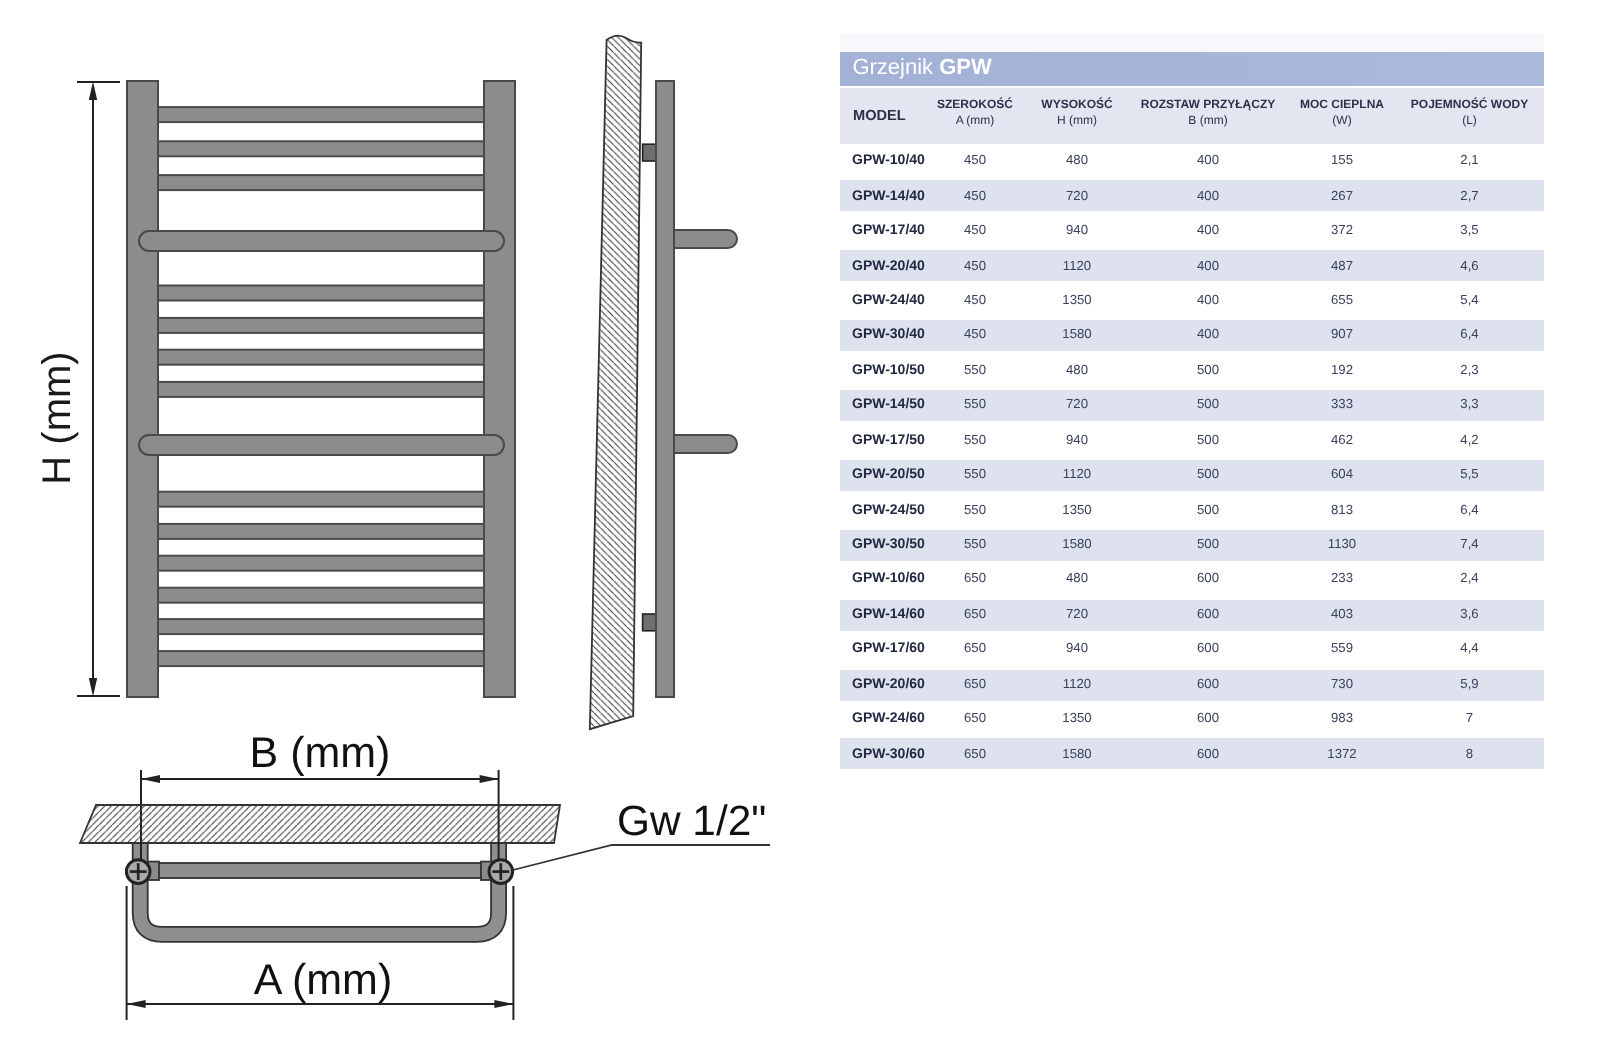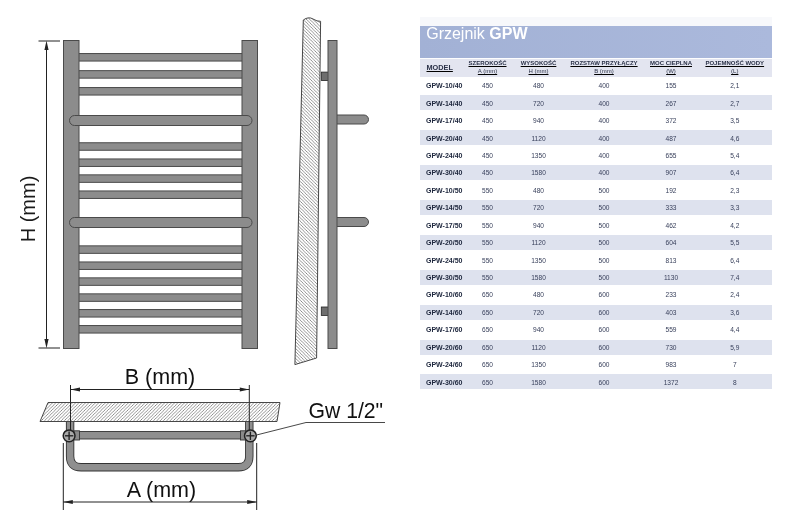--- a/index.html
+++ b/index.html
@@ -1,25 +1,25 @@
 <!DOCTYPE html>
 <html><head>
 <meta charset="utf-8">
 <style>
 html,body{margin:0;padding:0;background:#fff;}
 body{width:800px;height:523px;position:relative;font-family:"Liberation Sans",sans-serif;overflow:hidden;}
 #draw{position:absolute;left:0;top:0;}
 #tablewrap{position:absolute;left:420px;top:17px;width:351.5px;}
 #topstrip{height:8.5px;background:#f7f8fb;}
-#band{height:32px;background:linear-gradient(90deg,#a2b1d5,#abb9dc);color:#fff;font-size:16px;line-height:16.5px;padding-left:6.2px;box-sizing:border-box;}
+#band{height:17px;background:linear-gradient(90deg,#a2b1d5,#abb9dc);color:#fff;font-size:11px;line-height:16.5px;padding-left:6.2px;box-sizing:border-box;}
 #band b{font-weight:bold;}
 #gap{height:1.5px;background:#fdfdfe;}
 table{border-collapse:collapse;table-layout:fixed;width:351.5px;}
 td,th{padding:0;margin:0;overflow:hidden;white-space:nowrap;}
-tr.h{height:18px;background:#e3e5f0;text-decoration:underline;}
+tr.h{height:28px;background:#e3e5f0;}
 tr.h th{font-size:6px;font-weight:bold;color:#2b3248;text-align:center;line-height:1.3;vertical-align:middle;}
 tr.h th .s{font-weight:normal;font-size:6px;display:block;}
 tr.h th.m{text-align:left;padding-left:6.5px;font-size:7.3px;overflow:visible;}
 tr.d{height:17.45px;}
 tr.d td{font-size:6.6px;color:#39415c;text-align:center;vertical-align:middle;}
 tr.d td.m{text-align:left;padding-left:6px;font-weight:bold;font-size:7px;color:#212a40;overflow:visible;}
 tr.b td{background:linear-gradient(#fff 0px,#fff 1.1px,#dee2ee 1.1px,#dee2ee 16.4px,#fff 16.4px,#fff 17.45px);}
 </style>
 </head>
 <body>

